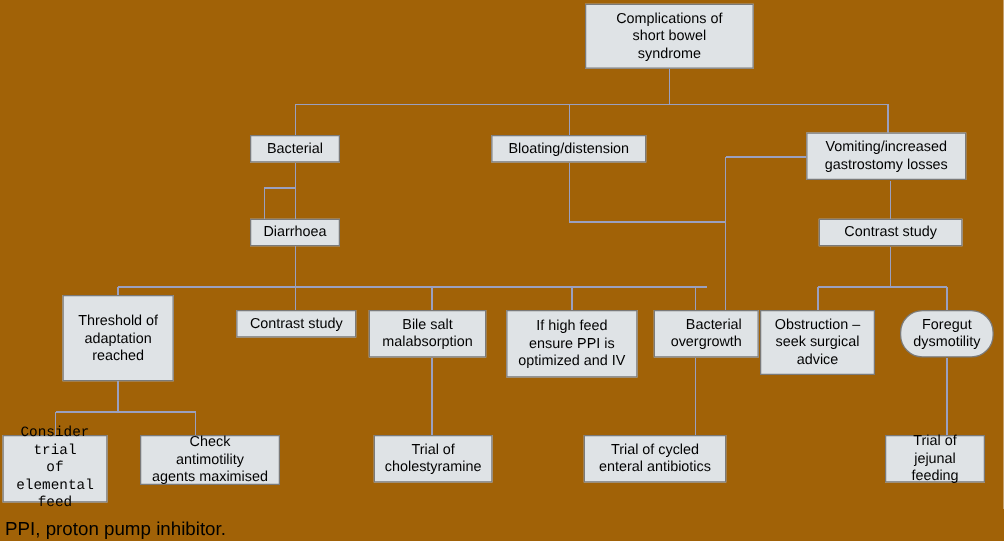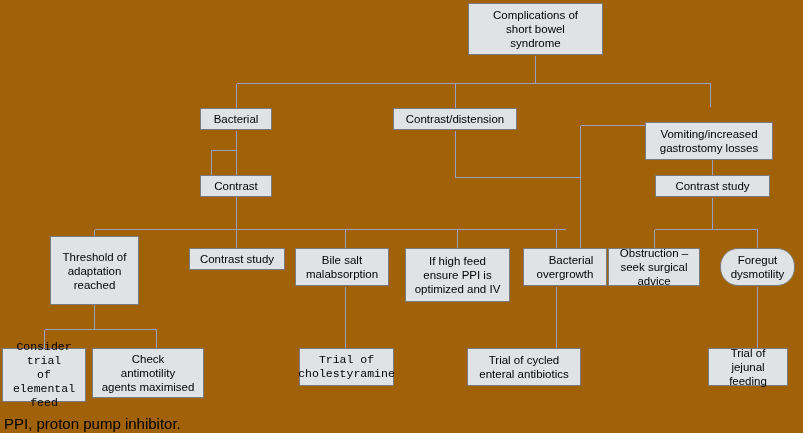--- a/index.html
+++ b/index.html
@@ -96,48 +96,48 @@
       <path d="M345.5 286.5 L345.5 348.5"></path>
       <path d="M556.5 286.5 L556.5 348.5"></path>
       <path d="M757.5 286.5 L757.5 348.5"></path>
     </g>
   </svg>
 
   <div class="node" style="left:468px; top:3px;   width:135px; height:52px;">Complications of
 short bowel
 syndrome</div>
   <div class="node" style="left:200px; top:108px; width:72px;  height:22px;">Bacterial</div>
-  <div class="node" style="left:393px; top:108px; width:124px; height:22px;">Contrast/distension</div>
-  <div class="node" style="left:645px; top:106px; width:128px; height:38px;margin-top:16px;">Vomiting/increased
+  <div class="node" style="left:393px; top:108px; width:124px; height:22px;">Bloating/distension</div>
+  <div class="node" style="left:645px; top:106px; width:128px; height:38px;">Vomiting/increased
 gastrostomy losses</div>
-  <div class="node" style="left:200px; top:175px; width:72px;  height:22px;">Contrast</div>
+  <div class="node" style="left:200px; top:175px; width:72px;  height:22px;">Diarrhoea</div>
   <div class="node" style="left:655px; top:175px; width:115px; height:22px;">Contrast study</div>
   <div class="node" style="left:50px;  top:236px; width:89px;  height:69px;">Threshold of
 adaptation
 reached</div>
   <div class="node" style="left:189px; top:248px; width:96px;  height:22px;">Contrast study</div>
   <div class="node" style="left:284px; top:248px; width:94px;  height:38px;margin-left:11px;">Bile salt
 malabsorption</div>
   <div class="node" style="left:405px; top:248px; width:105px; height:54px;">If high feed
 ensure PPI is
 optimized and IV</div>
   <div class="node" style="left:523px; top:248px; width:84px;  height:38px;text-align:right;">Bacterial
 overgrowth</div>
-  <div class="node" style="left:608px; top:248px; width:92px;  height:38px;">Obstruction –
+  <div class="node" style="left:608px; top:248px; width:92px;  height:52px;">Obstruction –
 seek surgical
 advice</div>
   <div class="node" style="left:720px; top:248px; width:75px;  height:38px;border-radius:18px;">Foregut
 dysmotility</div>
   <div class="node" style="left:2px;   top:348px; width:84px;  height:54px;font-family:Liberation Mono, monospace;">Consider trial
 of elemental
 feed</div>
-  <div class="node" style="left:92px; top:348px; width:112px; height:50px;">Check
+  <div class="node" style="left:112px; top:348px; width:112px; height:40px;">Check
 antimotility
 agents maximised</div>
-  <div class="node" style="left:299px; top:348px; width:95px;  height:38px;font-family:Liberation Mono, monospace;">Trial of
+  <div class="node" style="left:299px; top:348px; width:95px;  height:38px;">Trial of
 cholestyramine</div>
   <div class="node" style="left:467px; top:348px; width:114px; height:38px;">Trial of cycled
 enteral antibiotics</div>
   <div class="node" style="left:708px; top:348px; width:80px;  height:38px;">Trial of jejunal
 feeding</div>
 
   <div class="footnote">PPI, proton pump inhibitor.</div>
 
 </div>
 

